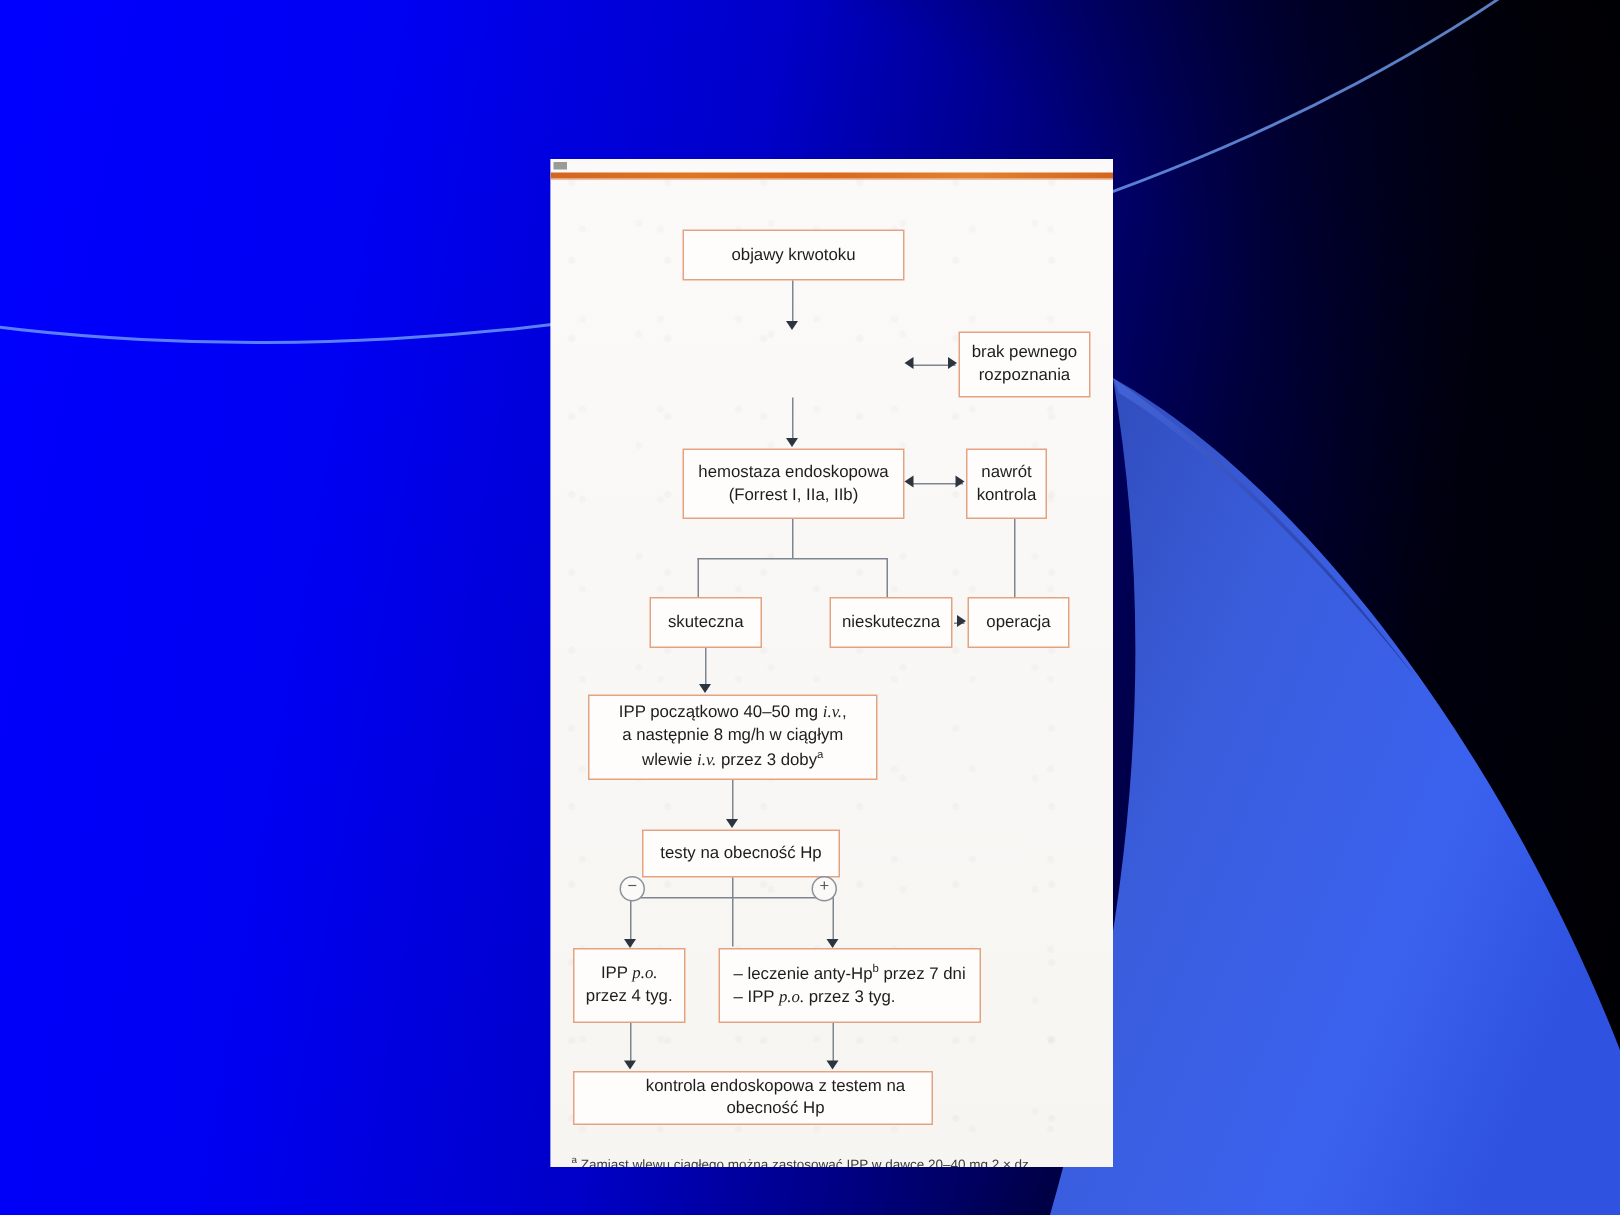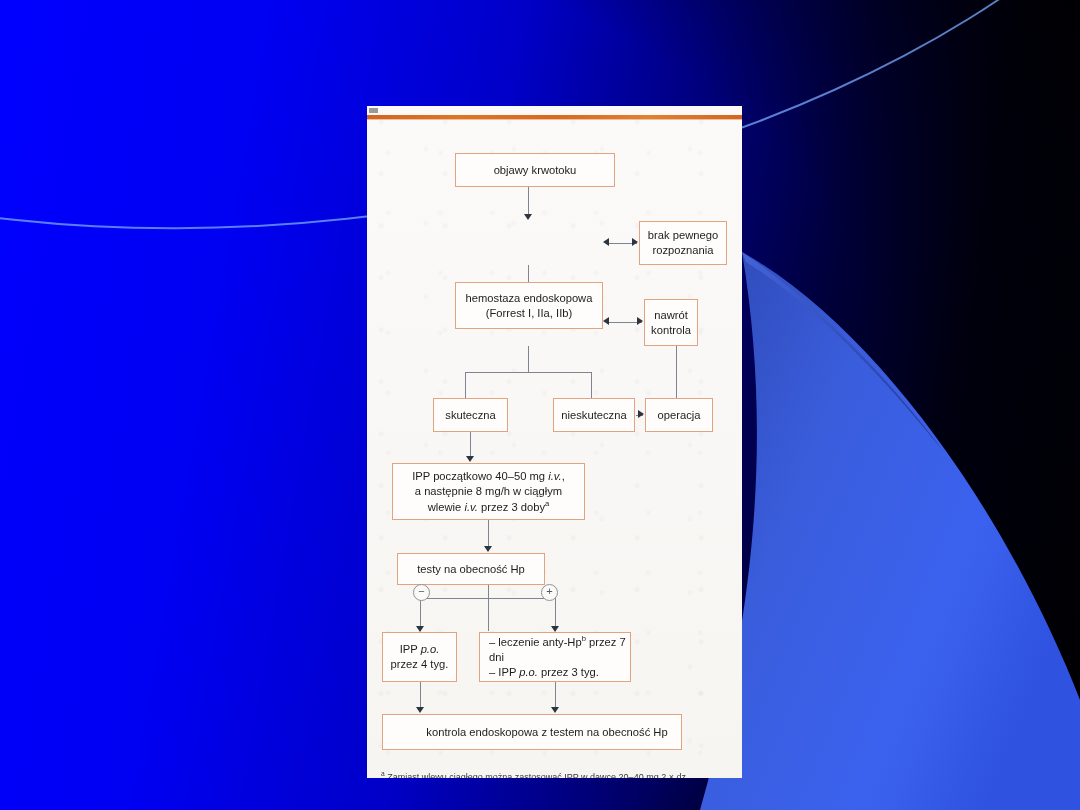--- a/index.html
+++ b/index.html
@@ -104,21 +104,21 @@
     align-items: center;
     justify-content: center;
     text-align: center;
     padding: 2px 4px;
   }
   .node.left-al {
     justify-content: flex-start;
     text-align: left;
     padding-left: 9px;
   }
-  .node i { font-style: italic; }
+  .node i { font-style: italic; font-family: Liberation Serif, serif; }
   .node sup { font-size: 7.6px; vertical-align: super; }
   
   .ln {
     position: absolute;
     background: #7f8590;
   }
   .ln.v { width: 1.2px; }
   .ln.h { height: 1.2px; }
   .arrow {
     position: absolute;
@@ -190,21 +190,21 @@
 
   <div class="thin-arc"></div>
 
   <div id="page">
     <div class="page-tex"></div>
     <div class="corner-mark"></div>
     <div class="rule"></div>
 
     <div class="fc">
 
-      <div class="node" style="left:88px;top:47px;width:160px;height:34px;">
+      <div class="node" style="left:88px;top:47px;width:148px;height:34px;">
         <span>objawy krwotoku</span>
       </div>
 
       <div class="ln v" style="left:161px;top:81px;height:29px;"></div>
       <div class="arrow down" style="left:157px;top:108px;"></div>
 
 
       <div class="node" style="left:272px;top:115px;width:88px;height:44px;">
         <span>
           <span>brak pewnego</span><br>
@@ -212,21 +212,21 @@
         </span>
       </div>
 
       <div class="ln h" style="left:240px;top:137px;width:30px;"></div>
       <div class="arrow left" style="left:236px;top:132px;"></div>
       <div class="arrow right" style="left:265px;top:132px;"></div>
 
       <div class="ln v" style="left:161px;top:159px;height:29px;"></div>
       <div class="arrow down" style="left:157px;top:186px;"></div>
 
-      <div class="node" style="left:88px;top:176px;width:148px;height:47px;">
+      <div class="node" style="left:88px;top:193px;width:148px;height:47px;">
         <span>
           <span>hemostaza endoskopowa</span><br>
           <span>(Forrest I, IIa, IIb)</span>
         </span>
       </div>
 
       <div class="node" style="left:277px;top:193px;width:54px;height:47px;">
         <span>
           <span>nawrót</span><br>
           <span>kontrola</span>
@@ -267,21 +267,21 @@
         <span>
           <span>IPP początkowo 40–50 mg </span><i>i.v.</i><span>,</span><br>
           <span>a następnie 8 mg/h w ciągłym</span><br>
           <span>wlewie </span><i>i.v.</i><span> przez 3 doby</span><sup>a</sup>
         </span>
       </div>
 
       <div class="ln v" style="left:121px;top:414px;height:28px;"></div>
       <div class="arrow down" style="left:117px;top:440px;"></div>
 
-      <div class="node" style="left:30px;top:447px;width:148px;height:32px;">
+      <div class="node" style="left:61px;top:447px;width:132px;height:32px;">
         <span>testy na obecność Hp</span>
       </div>
 
       <div class="ln v" style="left:121px;top:479px;height:46px;"></div>
       <div class="ln h" style="left:53px;top:492px;width:136px;"></div>
       <div class="ln v" style="left:53px;top:492px;height:33px;"></div>
       <div class="ln v" style="left:188px;top:492px;height:33px;"></div>
 
       <div class="sign" style="left:46px;top:478px;">
         <span>−</span>
@@ -293,33 +293,33 @@
       <div class="arrow down" style="left:49px;top:520px;"></div>
       <div class="arrow down" style="left:184px;top:520px;"></div>
 
       <div class="node" style="left:15px;top:526px;width:75px;height:50px;">
         <span>
           <span>IPP </span><i>p.o.</i><br>
           <span>przez 4 tyg.</span>
         </span>
       </div>
 
-      <div class="node left-al" style="left:112px;top:526px;width:152px;height:50px;">
+      <div class="node left-al" style="left:112px;top:526px;width:175px;height:50px;">
         <span>
           <span>– leczenie anty-Hp</span><sup>b</sup><span> przez 7 dni</span><br>
           <span>– IPP </span><i>p.o.</i><span> przez 3 tyg.</span>
         </span>
       </div>
 
       <div class="ln v" style="left:53px;top:576px;height:27px;"></div>
       <div class="ln v" style="left:188px;top:576px;height:27px;"></div>
       <div class="arrow down" style="left:49px;top:601px;"></div>
       <div class="arrow down" style="left:184px;top:601px;"></div>
 
-      <div class="node" style="left:15px;top:608px;width:300px;height:36px;padding-left:34px;">
+      <div class="node" style="left:15px;top:608px;width:240px;height:36px;padding-left:34px;">
         <span>kontrola endoskopowa z testem na obecność Hp</span>
       </div>
 
       <div class="footnote">
         <sup>a</sup><span> Zamiast wlewu ciągłego można zastosować IPP w dawce 20–40 mg 2 × dz.</span>
       </div>
 
     </div>
   </div>
 </div>

